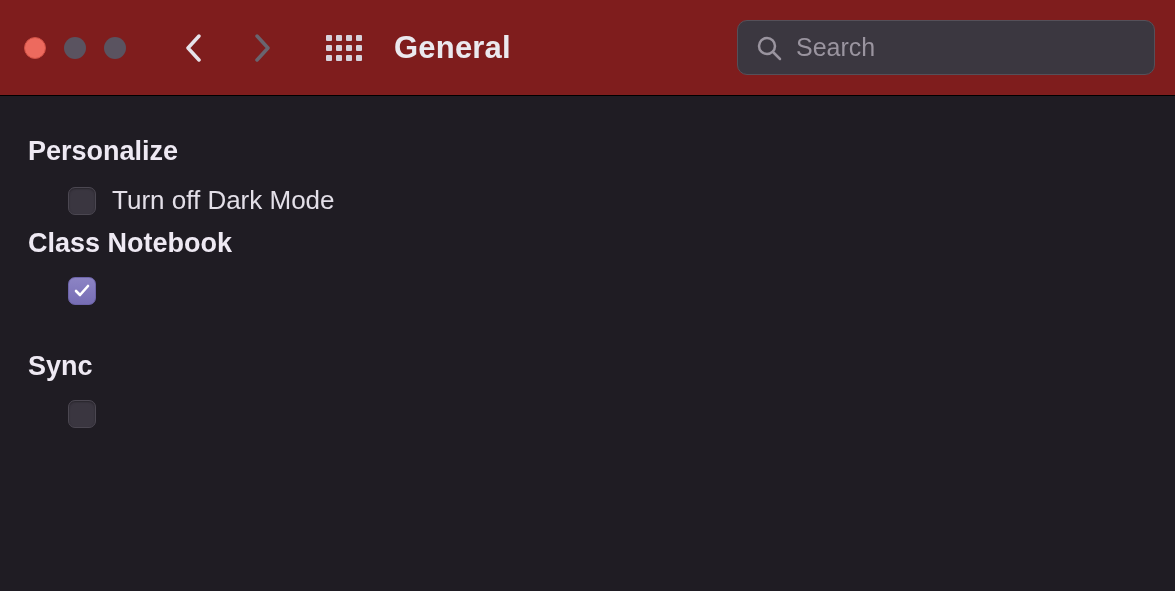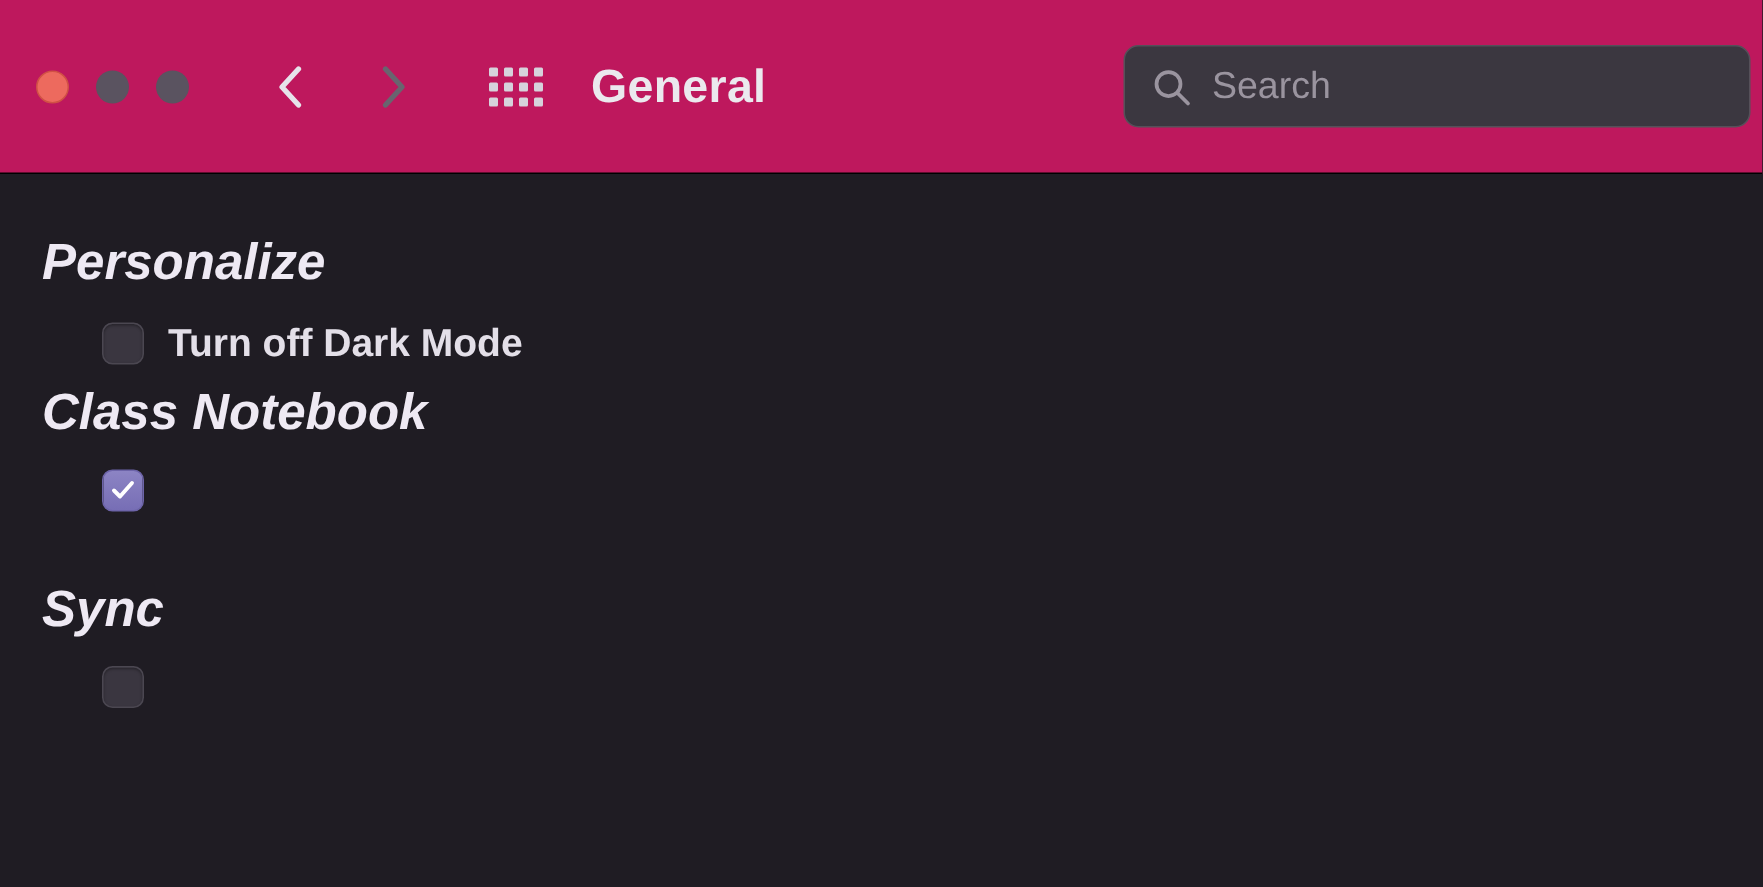--- a/index.html
+++ b/index.html
@@ -5,25 +5,25 @@
     * { margin: 0; padding: 0; box-sizing: border-box; }
     body {
       width: 1175px;
       height: 591px;
       background: #1f1c23;
       font-family: -apple-system, BlinkMacSystemFont, "Segoe UI", "Helvetica Neue", Arial, sans-serif;
       color: #eceaee;
       overflow: hidden;
     }
     .toolbar {
-      height: 116px;
-      background: #be185d;
-      display: flex;
-      align-items: center;
-      padding: 0 8px 0 24px;
+      height: 96px;
+      background: #7f1d1d;
+      display: flex;
+      align-items: center;
+      padding: 0 20px 0 24px;
       border-bottom: 1px solid #000;
     }
     .traffic-lights {
       display: flex;
       gap: 18px;
       align-items: center;
       margin-right: 48px;
     }
     .tl { width: 22px; height: 22px; border-radius: 50%; }
     .tl-close { background: #ed6a5e; border: 1px solid #d05045; }
@@ -75,26 +75,25 @@
       outline: none;
       color: #eceaee;
       font-size: 25px;
       width: 100%;
     }
     .search-input::placeholder { color: #9a949f; }
 
     .content { padding: 40px 28px; }
 
     .section-header {
-      font-size: 34px;
+      font-size: 27px;
       font-weight: 700;
       color: #eee9f3;
       margin-bottom: 18px;
       margin-top: 0;
-      font-style: italic;
     }
     .section + .section { margin-top: 12px; }
     .section.gap-lg { margin-top: 46px; }
 
     .row {
       display: flex;
       align-items: center;
       gap: 16px;
       padding-left: 40px;
       margin-bottom: 6px;
@@ -112,21 +111,21 @@
     .checkbox.checked {
       background: linear-gradient(#8c84c4, #776eb5);
       border-color: #6d64a9;
       box-shadow: none;
     }
     .checkbox.checked svg { display: block; }
     .checkbox svg { display: none; }
     .row-label {
       font-size: 26px;
       color: #e3dfe8;
-      font-weight: 700;
+      font-weight: 400;
     }
   </style>
 </head>
 <body>
 
 <div class="toolbar">
   <div class="traffic-lights">
     <div class="tl tl-close"></div>
     <div class="tl tl-min"></div>
     <div class="tl tl-max"></div>

